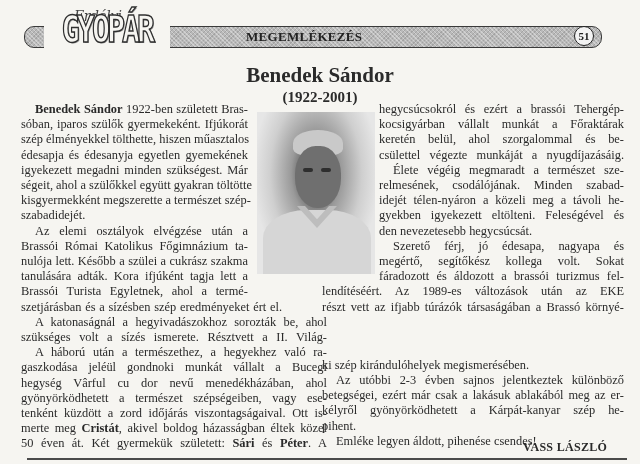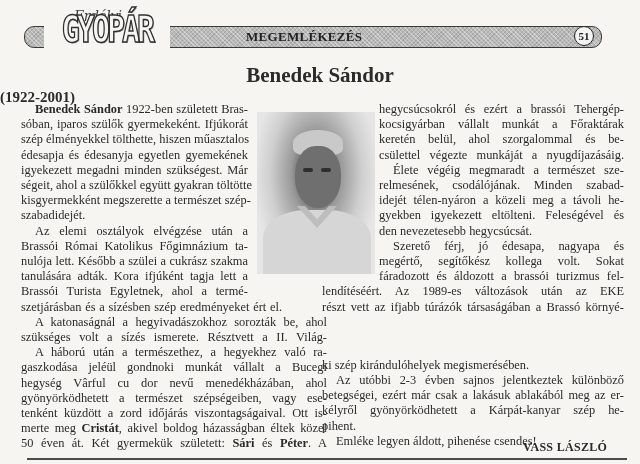--- a/index.html
+++ b/index.html
@@ -44,21 +44,21 @@
     .page-number {
       position:absolute; left:574px; top:26px; width:18px; height:18px;
       border:1.3px solid #222; border-radius:50%; background:#f3f3f3;
       font-size:11px; font-weight:bold; text-align:center; line-height:18px; color:#222;
     }
     .title {
       position:absolute; left:0; width:640px; top:63px; text-align:center;
       font-size:21px; font-weight:bold; color:#2b2b2b;
     }
     .subtitle {
-      position:absolute; left:0; width:640px; top:89px; text-align:left;
+      position:absolute; left:0; width:640px; top:89px; text-align:center;
       font-size:15px; font-weight:bold; color:#2b2b2b;
     }
     .text {
       font-size:12.4px; line-height:15.2px; text-align:justify; color:#2a2a2a;
     }
     .text .line { display:block; white-space:nowrap; text-align:justify; text-align-last:justify; }
     .col1 { position:absolute; left:21px; top:102px; width:306px; }
     .col1-top { width:227px; }
     .col2 { position:absolute; left:322px; top:102px; width:302px; }
     .col2-indent { margin-left:57px; }

